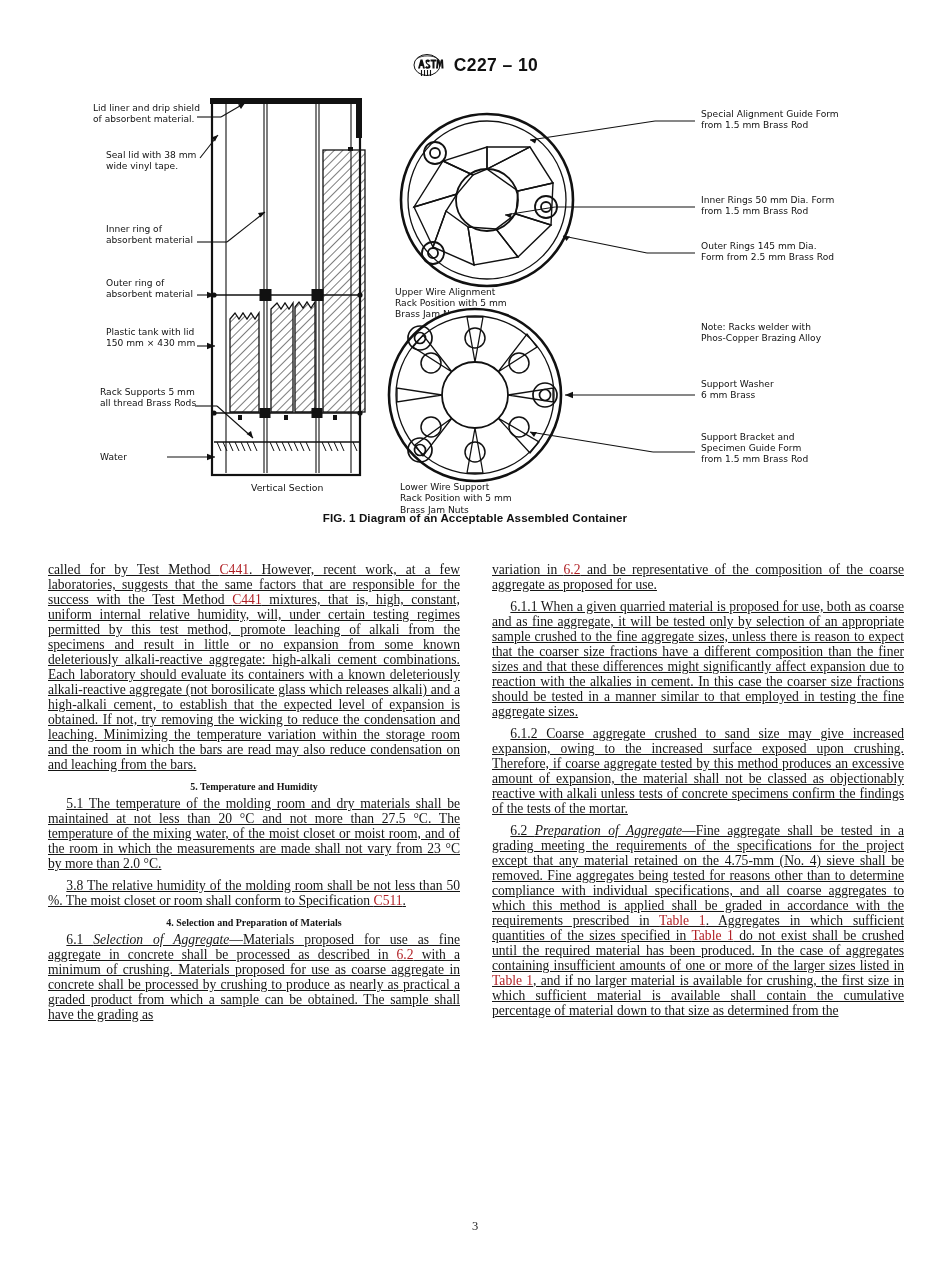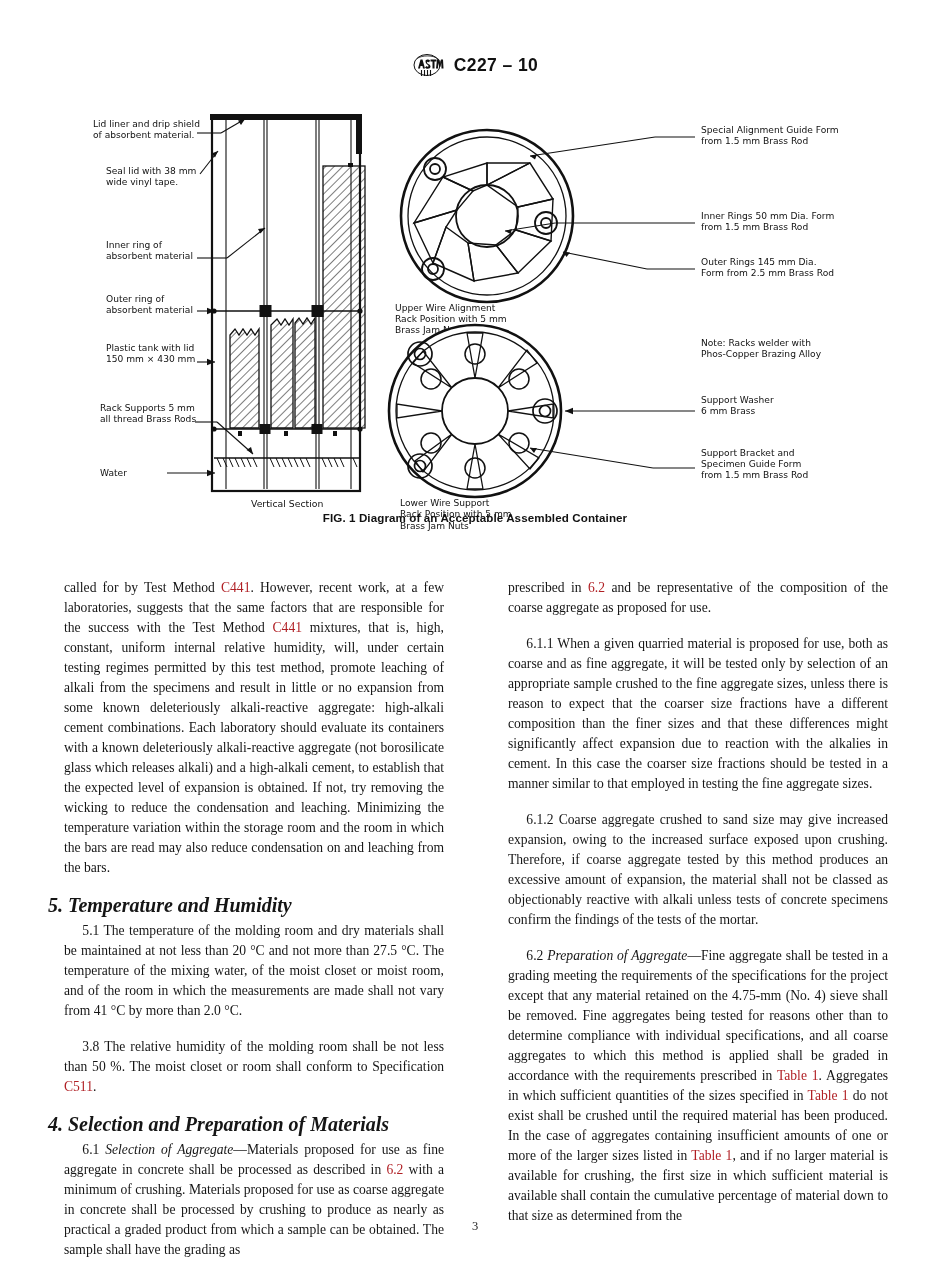--- a/index.html
+++ b/index.html
@@ -18,54 +18,54 @@
     position:absolute; top:52px; left:0; width:950px;
     display:flex; align-items:center; justify-content:center; gap:10px;
   }
   .astm-logo { width:32px; height:26px; display:block; }
   .doc-id {
     font-family:"Liberation Sans", sans-serif;
     font-weight:bold; font-size:17.5px; letter-spacing:0.4px; color:#111;
   }
 
   
-  .figure-wrap { position:absolute; top:111px; left:0; width:950px;text-decoration:underline; }
+  .figure-wrap { position:absolute; top:95px; left:0; width:950px;text-decoration:underline; }
   .figure-svg { display:block; margin:0 auto; }
   .fig-caption {
     position:absolute; top:511px; left:0; width:950px;
     text-align:center;
     font-family:"Liberation Sans", sans-serif;
     font-weight:bold; font-size:11.6px; color:#111;
     letter-spacing:0.1px;
   }
 
   
   .columns {
     position:absolute; top:562px; left:48px;
     width:856px; height:650px;
     display:flex; gap:32px;
   }
   .col { width:412px; }
   .col p {
-    margin:16px;
+    margin:0;
     font-size:13.6px;
-    line-height:20px;
+    line-height:15px;
     text-align:justify;
     text-justify:inter-word;
     hyphens:none;
+    text-decoration:underline;
   }
   .col p.indent { text-indent:1.35em; }
   .col p.flush { text-indent:0; }
   .col h3 {
     margin:9px 0 4px 0;
-    font-size:20px;
+    font-size:10px;
     font-weight:bold;
     font-family:"Liberation Serif", serif;
-    text-align:left;
-    font-style:italic;
+    text-align:center;
   }
   .col p + p { margin-top:7px; }
   .col h3 + p { margin-top:2px; }
   .ital { font-style:italic; }
   .ref { color:#b01f24; }
 
   .page-number {
     position:absolute; top:1219px; left:0; width:950px;
     text-align:center; font-size:12.5px; color:#222;
   }
@@ -327,33 +327,33 @@
   <div class="fig-caption">FIG. 1  Diagram of an Acceptable Assembled Container</div>
 
   <div class="columns">
 
     <div class="col">
 
       <p class="flush"><span>called for by Test Method </span><span class="ref">C441</span><span>. However, recent work, at a few laboratories, suggests that the same factors that are responsible for the success with the Test Method </span><span class="ref">C441</span><span> mixtures, that is, high, constant, uniform internal relative humidity, will, under certain testing regimes permitted by this test method, promote leaching of alkali from the specimens and result in little or no expansion from some known deleteriously alkali-reactive aggregate: high-alkali cement combinations. Each laboratory should evaluate its containers with a known deleteriously alkali-reactive aggregate (not borosilicate glass which releases alkali) and a high-alkali cement, to establish that the expected level of expansion is obtained. If not, try removing the wicking to reduce the condensation and leaching. Minimizing the temperature variation within the storage room and the room in which the bars are read may also reduce condensation on and leaching from the bars.</span></p>
 
       <h3>5.  Temperature and Humidity</h3>
 
-      <p class="indent">5.1  The temperature of the molding room and dry materials shall be maintained at not less than 20 °C and not more than 27.5 °C. The temperature of the mixing water, of the moist closet or moist room, and of the room in which the measurements are made shall not vary from 41 °C by more than 2.0 °C.</p>
+      <p class="indent">5.1  The temperature of the molding room and dry materials shall be maintained at not less than 20 °C and not more than 27.5 °C. The temperature of the mixing water, of the moist closet or moist room, and of the room in which the measurements are made shall not vary from 23 °C by more than 2.0 °C.</p>
 
       <p class="indent"><span>3.8  The relative humidity of the molding room shall be not less than 50 %. The moist closet or room shall conform to Specification </span><span class="ref">C511</span><span>.</span></p>
 
 
       <h3>4.  Selection and Preparation of Materials</h3>
 
       <p class="indent"><span>6.1  </span><span class="ital">Selection of Aggregate</span><span>—Materials proposed for use as fine aggregate in concrete shall be processed as described in </span><span class="ref">6.2</span><span> with a minimum of crushing. Materials proposed for use as coarse aggregate in concrete shall be processed by crushing to produce as nearly as practical a graded product from which a sample can be obtained. The sample shall have the grading as</span></p>
     </div>
 
     <div class="col">
 
-      <p class="flush"><span>prescribed in </span><span class="ref">6.2</span><span> and be representative of the composition of the coarse aggregate as proposed for use.</span></p>
+      <p class="flush"><span>variation in </span><span class="ref">6.2</span><span> and be representative of the composition of the coarse aggregate as proposed for use.</span></p>
 
       <p class="indent">6.1.1  When a given quarried material is proposed for use, both as coarse and as fine aggregate, it will be tested only by selection of an appropriate sample crushed to the fine aggregate sizes, unless there is reason to expect that the coarser size fractions have a different composition than the finer sizes and that these differences might significantly affect expansion due to reaction with the alkalies in cement. In this case the coarser size fractions should be tested in a manner similar to that employed in testing the fine aggregate sizes.</p>
 
       <p class="indent">6.1.2  Coarse aggregate crushed to sand size may give increased expansion, owing to the increased surface exposed upon crushing. Therefore, if coarse aggregate tested by this method produces an excessive amount of expansion, the material shall not be classed as objectionably reactive with alkali unless tests of concrete specimens confirm the findings of the tests of the mortar.</p>
 
       <p class="indent"><span>6.2  </span><span class="ital">Preparation of Aggregate</span><span>—Fine aggregate shall be tested in a grading meeting the requirements of the specifications for the project except that any material retained on the 4.75-mm (No. 4) sieve shall be removed. Fine aggregates being tested for reasons other than to determine compliance with individual specifications, and all coarse aggregates to which this method is applied shall be graded in accordance with the requirements prescribed in </span><span class="ref">Table 1</span><span>. Aggregates in which sufficient quantities of the sizes specified in </span><span class="ref">Table 1</span><span> do not exist shall be crushed until the required material has been produced. In the case of aggregates containing insufficient amounts of one or more of the larger sizes listed in </span><span class="ref">Table 1</span><span>, and if no larger material is available for crushing, the first size in which sufficient material is available shall contain the cumulative percentage of material down to that size as determined from the</span></p>
     </div>
   </div>
 
   <div class="page-number">3</div>

